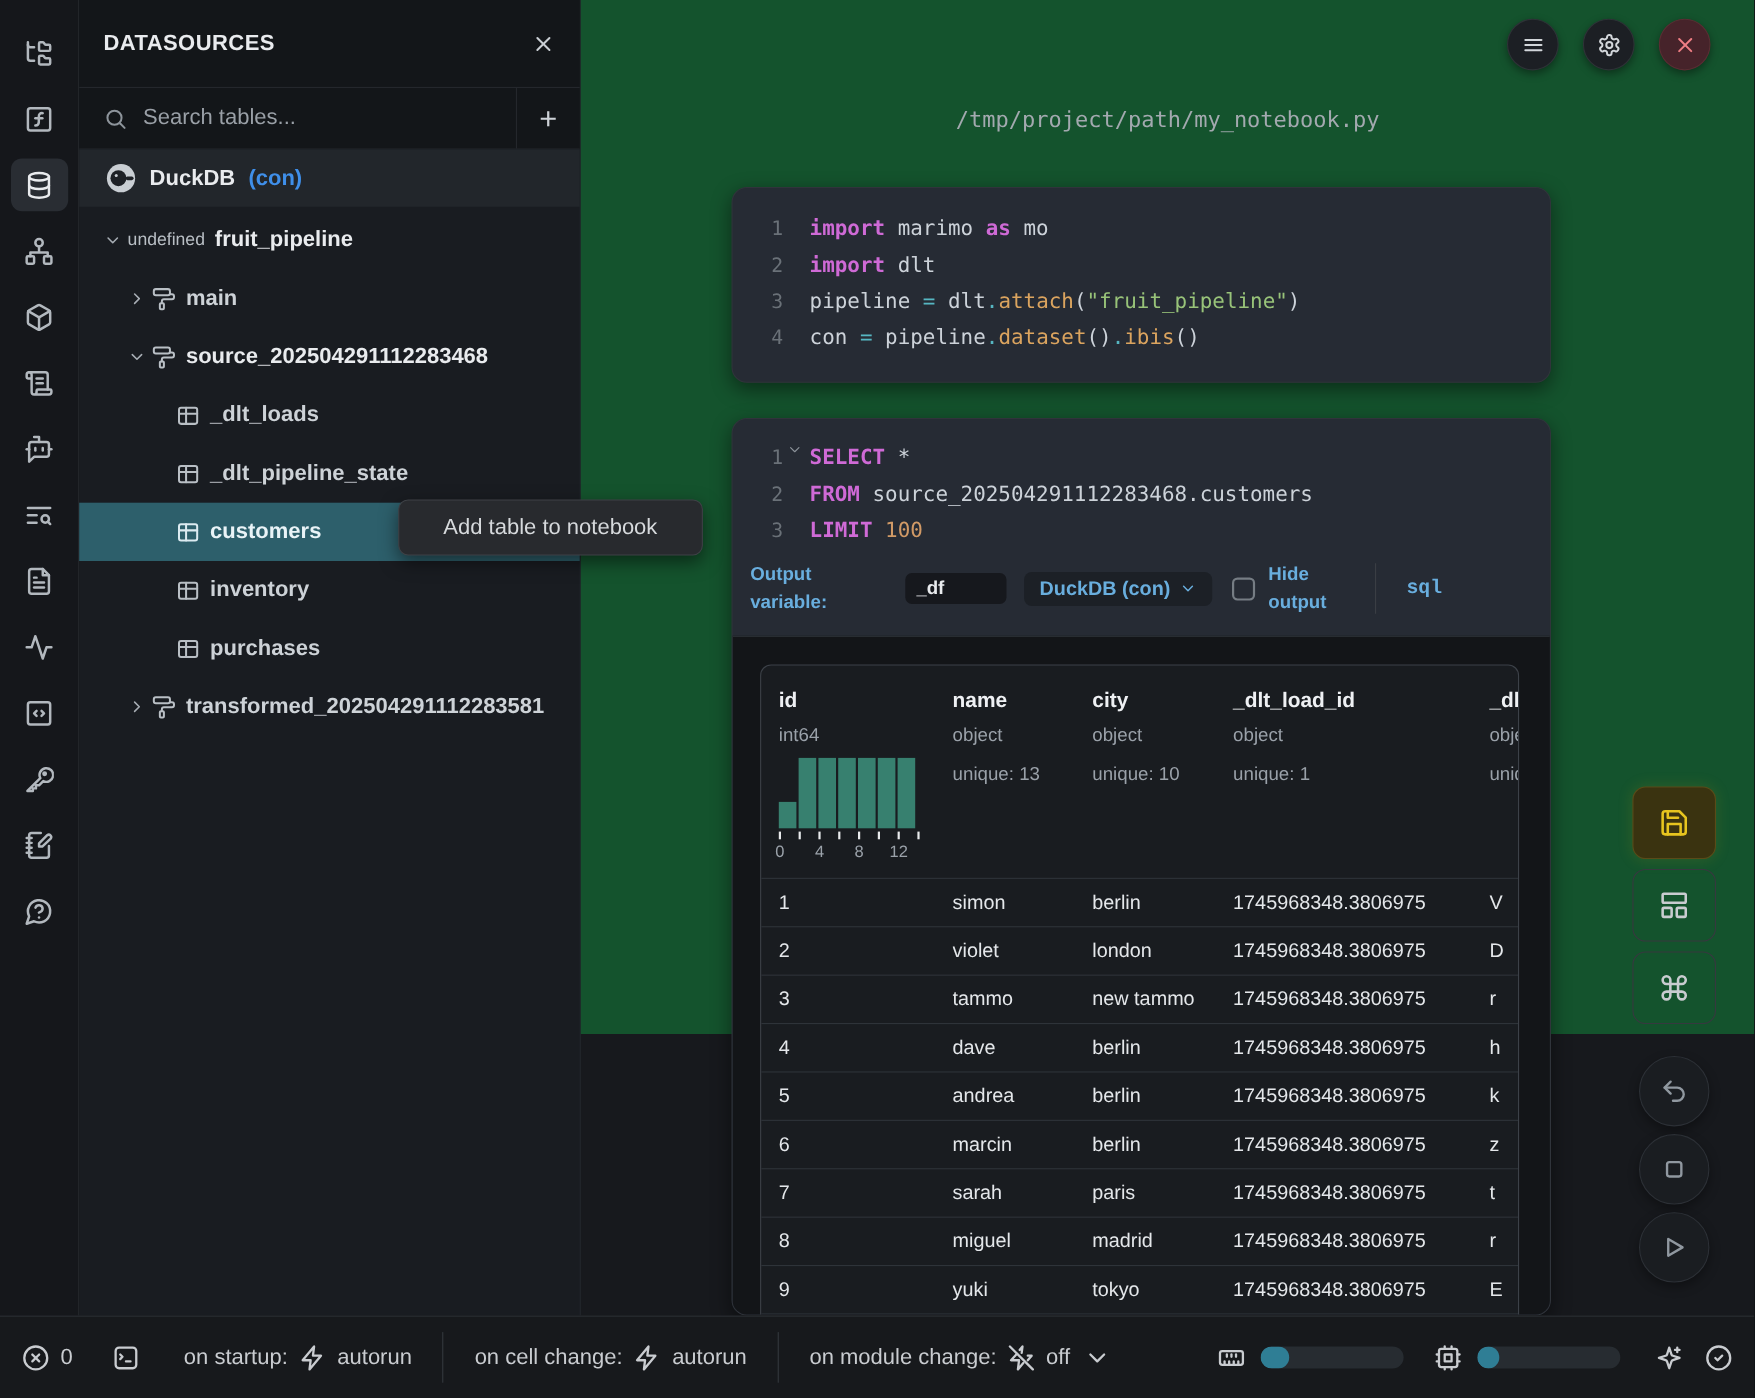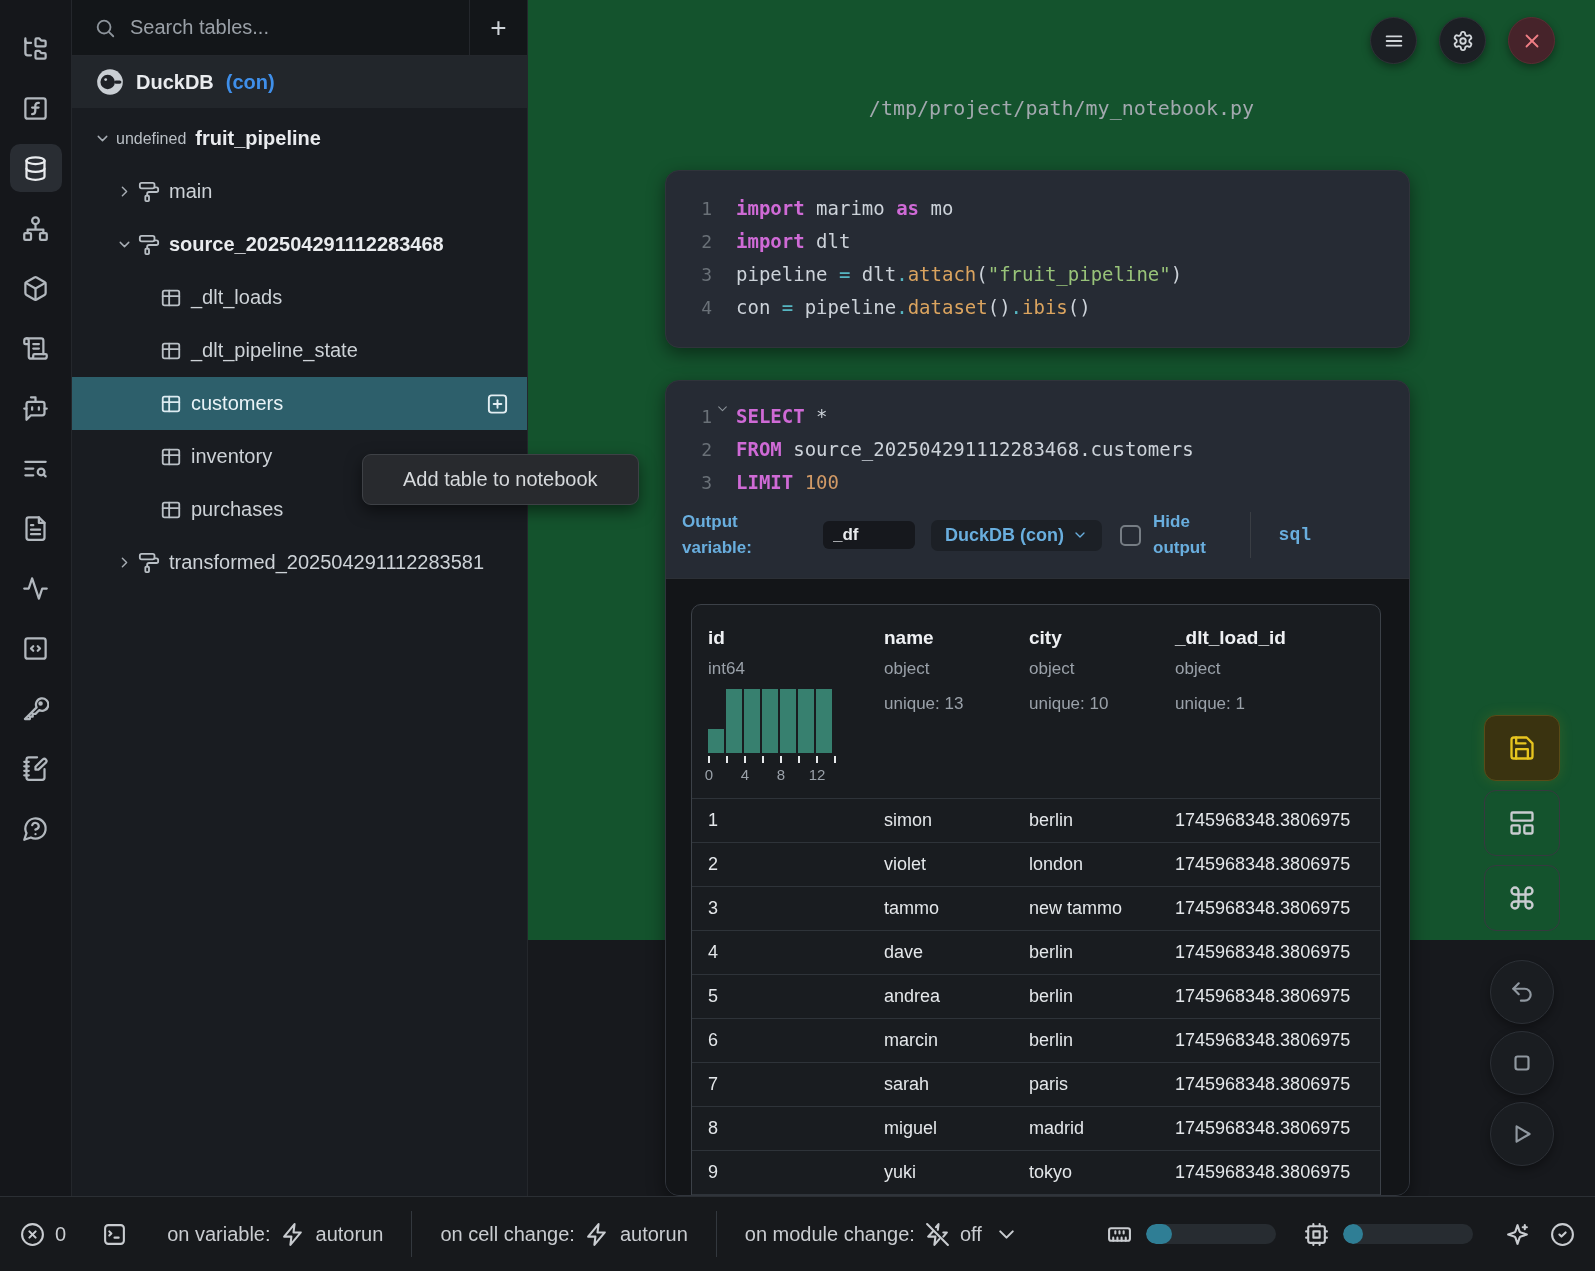--- a/index.html
+++ b/index.html
@@ -28,21 +28,21 @@
   .conn-row{height:52px;background:#22262b;display:flex;align-items:center;padding-left:24px;gap:12px;}
   .conn-logo svg{width:28px;height:28px;display:block;}
   .conn-name{font-size:20px;font-weight:bold;color:#e9ebee;}
   .conn-alias{font-size:20px;font-weight:bold;color:#3f8fea;}
   .tree{padding-top:4px;}
   .tree-row{position:relative;height:53px;display:flex;align-items:center;cursor:pointer;}
   .tree-row .chev{width:24px;display:flex;justify-content:center;color:#a7adb4;}
   .tree-row .chev svg{width:17px;height:17px;}
   .tree-row .ticon{margin:0 9px 0 2px;color:#b9bfc5;display:flex;}
   .tree-row .ticon svg{width:22px;height:22px;}
-  .tree-label{font-size:20px;color:#cdd2d7;white-space:nowrap;}
+  .tree-label{font-size:20px;color:#cdd2d7;white-space:nowrap;font-weight:bold;}
   .tree-row.bold .tree-label{font-weight:bold;color:#e9ebee;}
   .tree-row.selected{background:#2d5f6b;}
   .tree-row.selected .tree-label{color:#e9f3f7;}
   .tree-row.selected .ticon{color:#dcebf1;}
   .row-action{position:absolute;right:18px;top:50%;transform:translateY(-50%);color:#e3eef2;display:flex;cursor:pointer;}
   .row-action svg{width:23px;height:23px;}
   
   .tooltip{position:absolute;left:362px;top:454px;height:51px;padding:0 40px;background:#282a2e;border:1px solid #3e4146;border-radius:9px;box-shadow:0 6px 16px rgba(0,0,0,.5);display:flex;align-items:center;font-size:20px;color:#d6d9dc;z-index:30;}
   
   .main{position:absolute;left:528px;top:0;width:1067px;height:940px;background:#14532d;}
@@ -71,21 +71,21 @@
   .var-input{margin-left:55px;width:92px;height:28px;background:#16181d;border:none;border-radius:6px;color:#e9ebee;font-size:17px;font-weight:bold;padding:0 10px;outline:none;font-family:"Liberation Sans",sans-serif;}
   .engine-select{margin-left:16px;height:31px;background:#1c2026;border-radius:7px;display:flex;align-items:center;gap:8px;padding:0 14px;color:#69aede;font-size:18px;font-weight:bold;cursor:pointer;}
   .engine-select svg{width:16px;height:16px;}
   .hide-check{margin-left:18px;width:21px;height:21px;border:2px solid #767d84;border-radius:5px;background:transparent;cursor:pointer;}
   .hide-label{margin-left:12px;width:62px;font-size:17px;font-weight:bold;color:#69aede;line-height:1.55;}
   .tb-divider{margin-left:auto;width:1px;height:46px;background:#3a3e44;}
   .lang-badge{margin:0 98px 0 28px;font-size:18px;font-weight:bold;color:#69aede;font-family:Liberation Mono, monospace;}
   .cell-output{height:621px;background:#131518;border-top:1px solid #2c3036;padding:25px 0 0 25px;overflow:hidden;}
   
   .table-card{width:690px;background:#191c20;border:1px solid #3c4148;border-radius:10px;overflow:hidden;}
-  .tgrid{display:grid;grid-template-columns:174px 127px 128px 233px 80px;gap:18px;}
+  .tgrid{display:grid;grid-template-columns:174px 127px 128px 233px 80px;}
   .thead{padding:22px 0 14px 0;}
   .thead .hcell{padding-right:8px;}
   .thead .hcell:first-child{padding-left:16px;}
   .col-name{font-size:19px;font-weight:bold;color:#eef0f3;margin-bottom:10px;white-space:nowrap;}
   .col-type{font-size:17px;color:#9aa1a9;white-space:nowrap;}
   .col-unique{font-size:17px;color:#9aa1a9;margin-top:15px;white-space:nowrap;}
   .hist-wrap{margin-top:10px;width:128px;}
   .hist{display:flex;align-items:flex-end;height:64px;}
   .bar{width:16px;margin-right:2px;background:#37806f;}
   .tickrow{position:relative;height:8px;margin-top:3px;}
@@ -224,20 +224,29 @@
       <div class="rail-btn">
         <svg viewBox="0 0 24 24" fill="none" stroke="currentColor" stroke-width="2" stroke-linecap="round" stroke-linejoin="round" width="100%" height="100%">
           <path d="M7.9 20A9 9 0 1 0 4 16.1L2 22Z"></path>
           <path d="M9.1 9a3 3 0 0 1 5.8 1c0 2-3 3-3 3"></path>
           <path d="M12 17h.01"></path>
         </svg>
       </div>
     </nav>
 
   <section class="panel">
+    <div class="panel-header">
+      <span class="panel-title">DATASOURCES</span>
+      <span class="panel-close">
+          <svg viewBox="0 0 24 24" fill="none" stroke="currentColor" stroke-width="2" stroke-linecap="round" stroke-linejoin="round" width="100%" height="100%">
+            <path d="M18 6 6 18"></path>
+            <path d="m6 6 12 12"></path>
+          </svg>
+        </span>
+    </div>
     <div class="search-row">
       <div class="search-box">
         <span style="display:flex;">
             <svg viewBox="0 0 24 24" fill="none" stroke="currentColor" stroke-width="2" stroke-linecap="round" stroke-linejoin="round" width="100%" height="100%">
               <circle cx="11" cy="11" r="7"></circle>
               <path d="m21 21-4.3-4.3"></path>
             </svg>
           </span>
         <input class="search-input" placeholder="Search tables..." style="">
       </div>
@@ -626,21 +635,21 @@
     <div class="sb-group" style="margin-left:36px;">
       <span class="sb-ic">
           <svg viewBox="0 0 24 24" fill="none" stroke="currentColor" stroke-width="2" stroke-linecap="round" stroke-linejoin="round" width="100%" height="100%">
             <rect x="3" y="3" width="18" height="18" rx="3"></rect>
             <path d="m7 9 2 2-2 2"></path>
             <path d="M12 15h4"></path>
           </svg>
         </span>
     </div>
     <div class="sb-group" style="margin-left:40px;">
-      <span>on variable:</span>
+      <span>on startup:</span>
       <span class="sb-ic">
           <svg viewBox="0 0 24 24" fill="none" stroke="currentColor" stroke-width="2" stroke-linecap="round" stroke-linejoin="round" width="100%" height="100%">
             <path d="M13 2 3 14h7l-1 8 10-12h-7l1-8z"></path>
           </svg>
         </span>
       <span>autorun</span>
     </div>
     <div class="sb-vdiv"></div>
     <div class="sb-group">
       <span>on cell change:</span>

